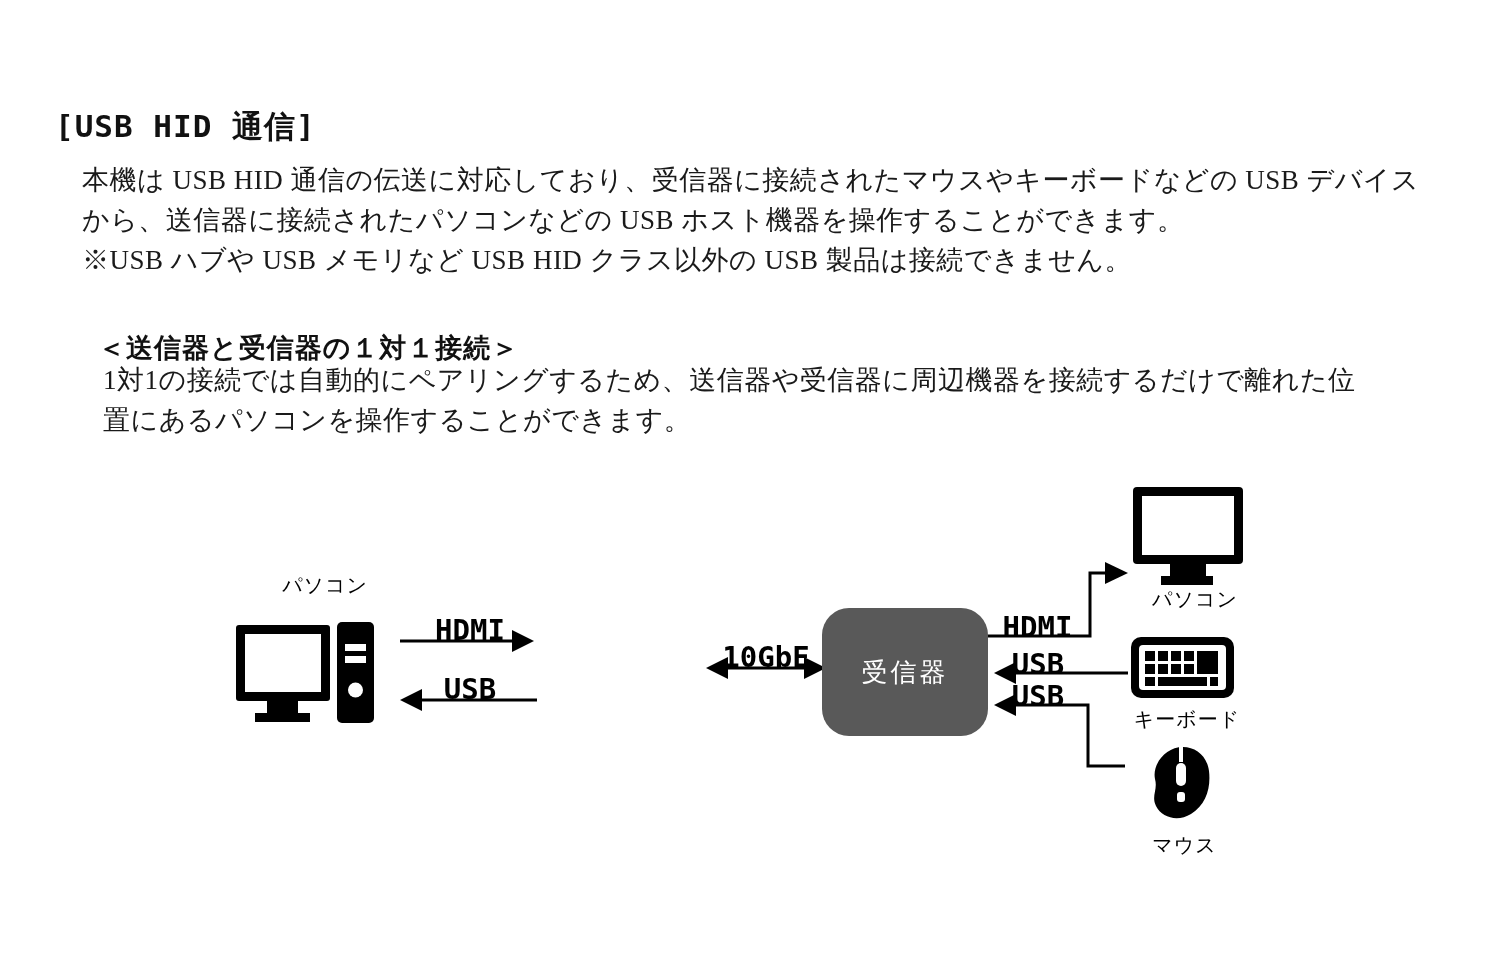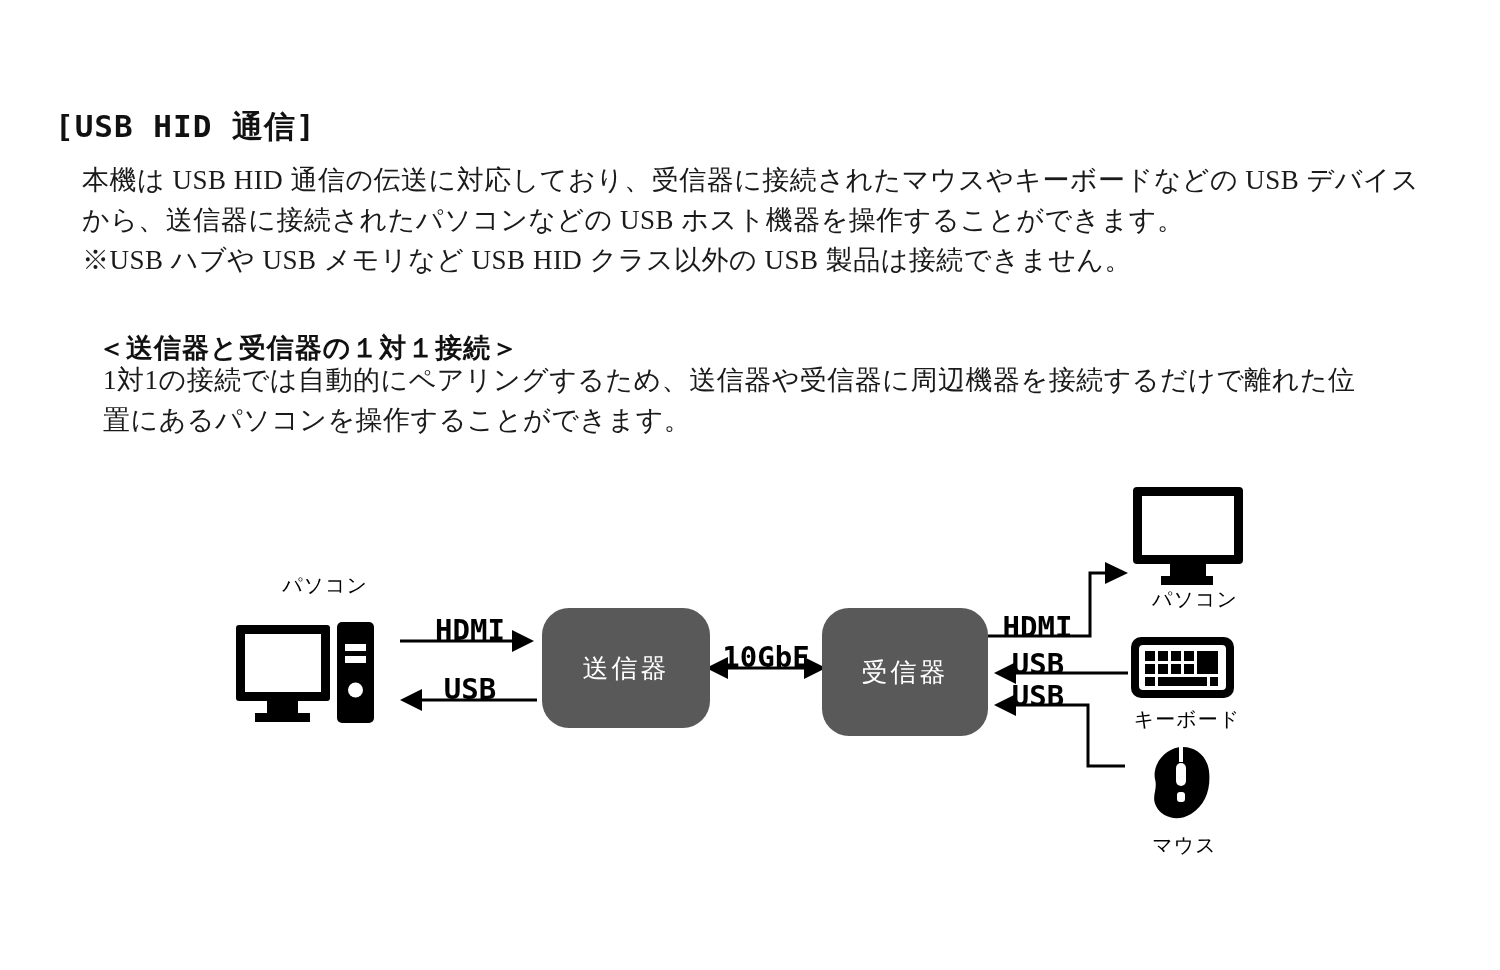--- a/index.html
+++ b/index.html
@@ -149,23 +149,20 @@
       </g>
 
       <g transform="translate(1149,286)">
         <path class="blk" d="M 34 1 C 47 1 58 10 60 25 C 62 42 57 59 42 68 C 29 76 13 72 7 60 C 2 50 9 44 6 33 C 3 19 16 1 34 1 Z"></path>
         <rect class="wht" x="30" y="1" width="4" height="15"></rect>
         <rect class="wht" x="27" y="17" width="10" height="23" rx="5"></rect>
         <rect class="wht" x="28" y="46" width="8" height="10" rx="3"></rect>
       </g>
     </svg>
 
-    <div class="device-box box-tx">
-      <span>送信器</span>
-    </div>
     <div class="device-box box-rx">
       <span>受信器</span>
     </div>
 
     <div class="device-label" style="left:233px;top:112px;width:135px;text-align:right;">パソコン</div>
     <div class="device-label" style="left:1140px;top:126px;width:110px;">パソコン</div>
     <div class="device-label" style="left:1132px;top:246px;width:110px;">キーボード</div>
     <div class="device-label" style="left:1142px;top:372px;width:85px;">マウス</div>
 
     <div class="conn-label" style="left:420px;top:153px;width:100px;">HDMI</div>

